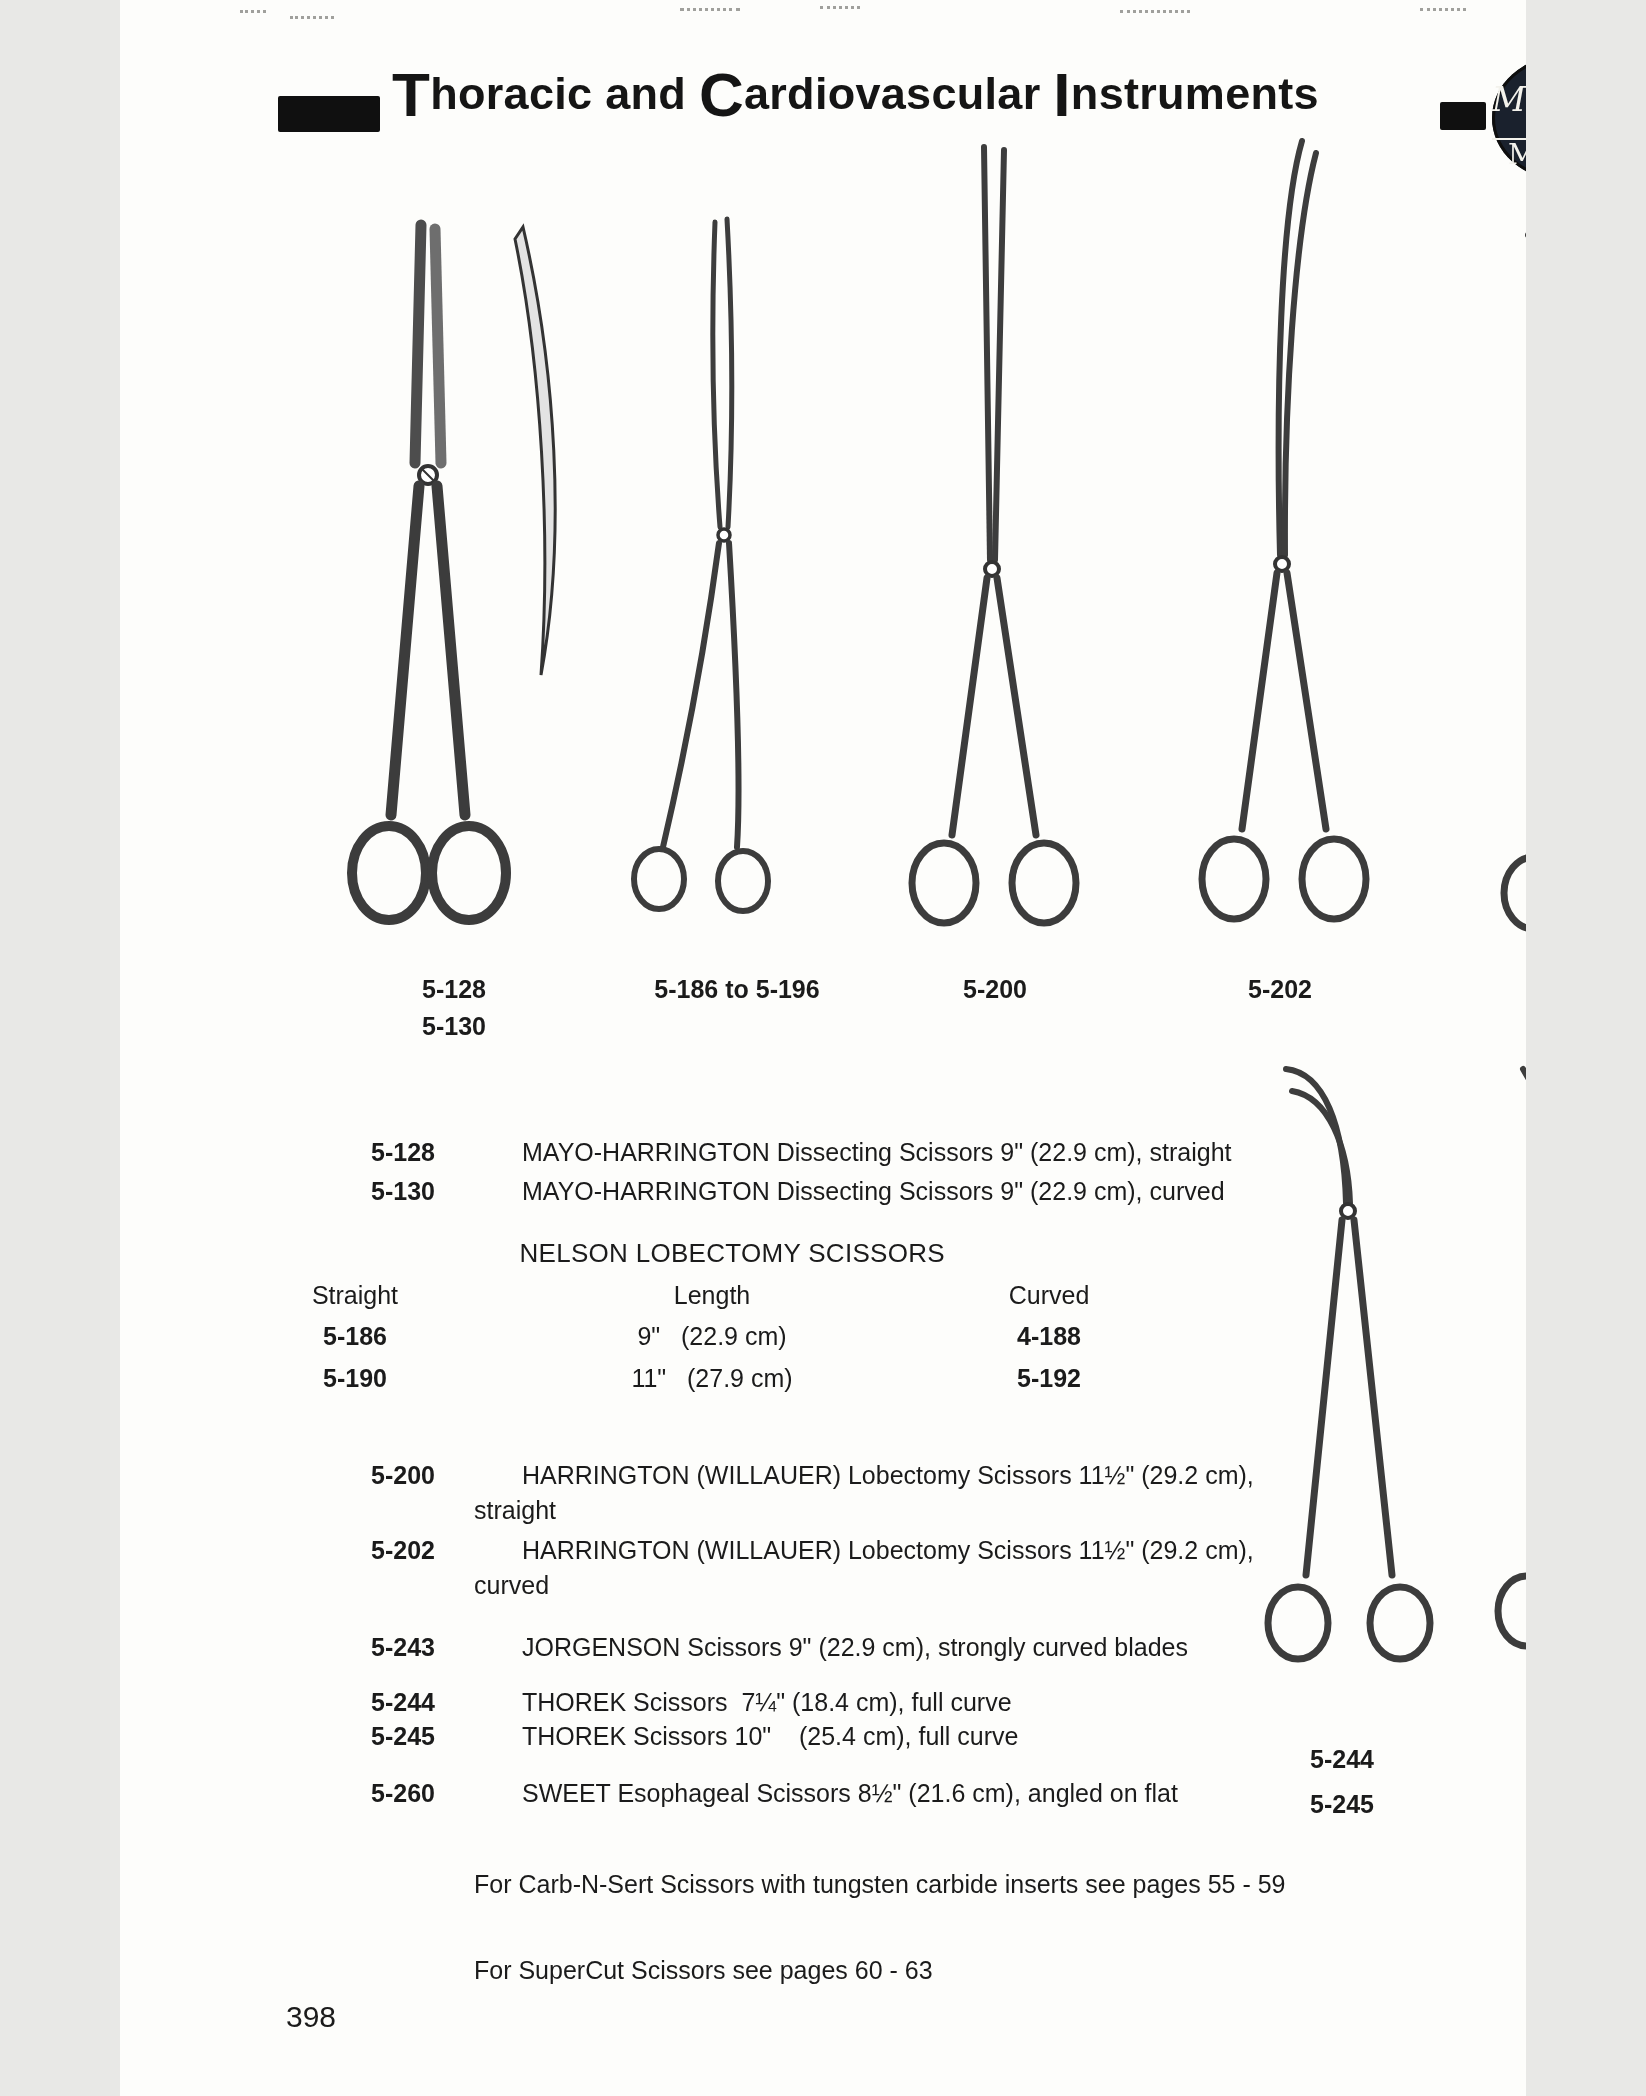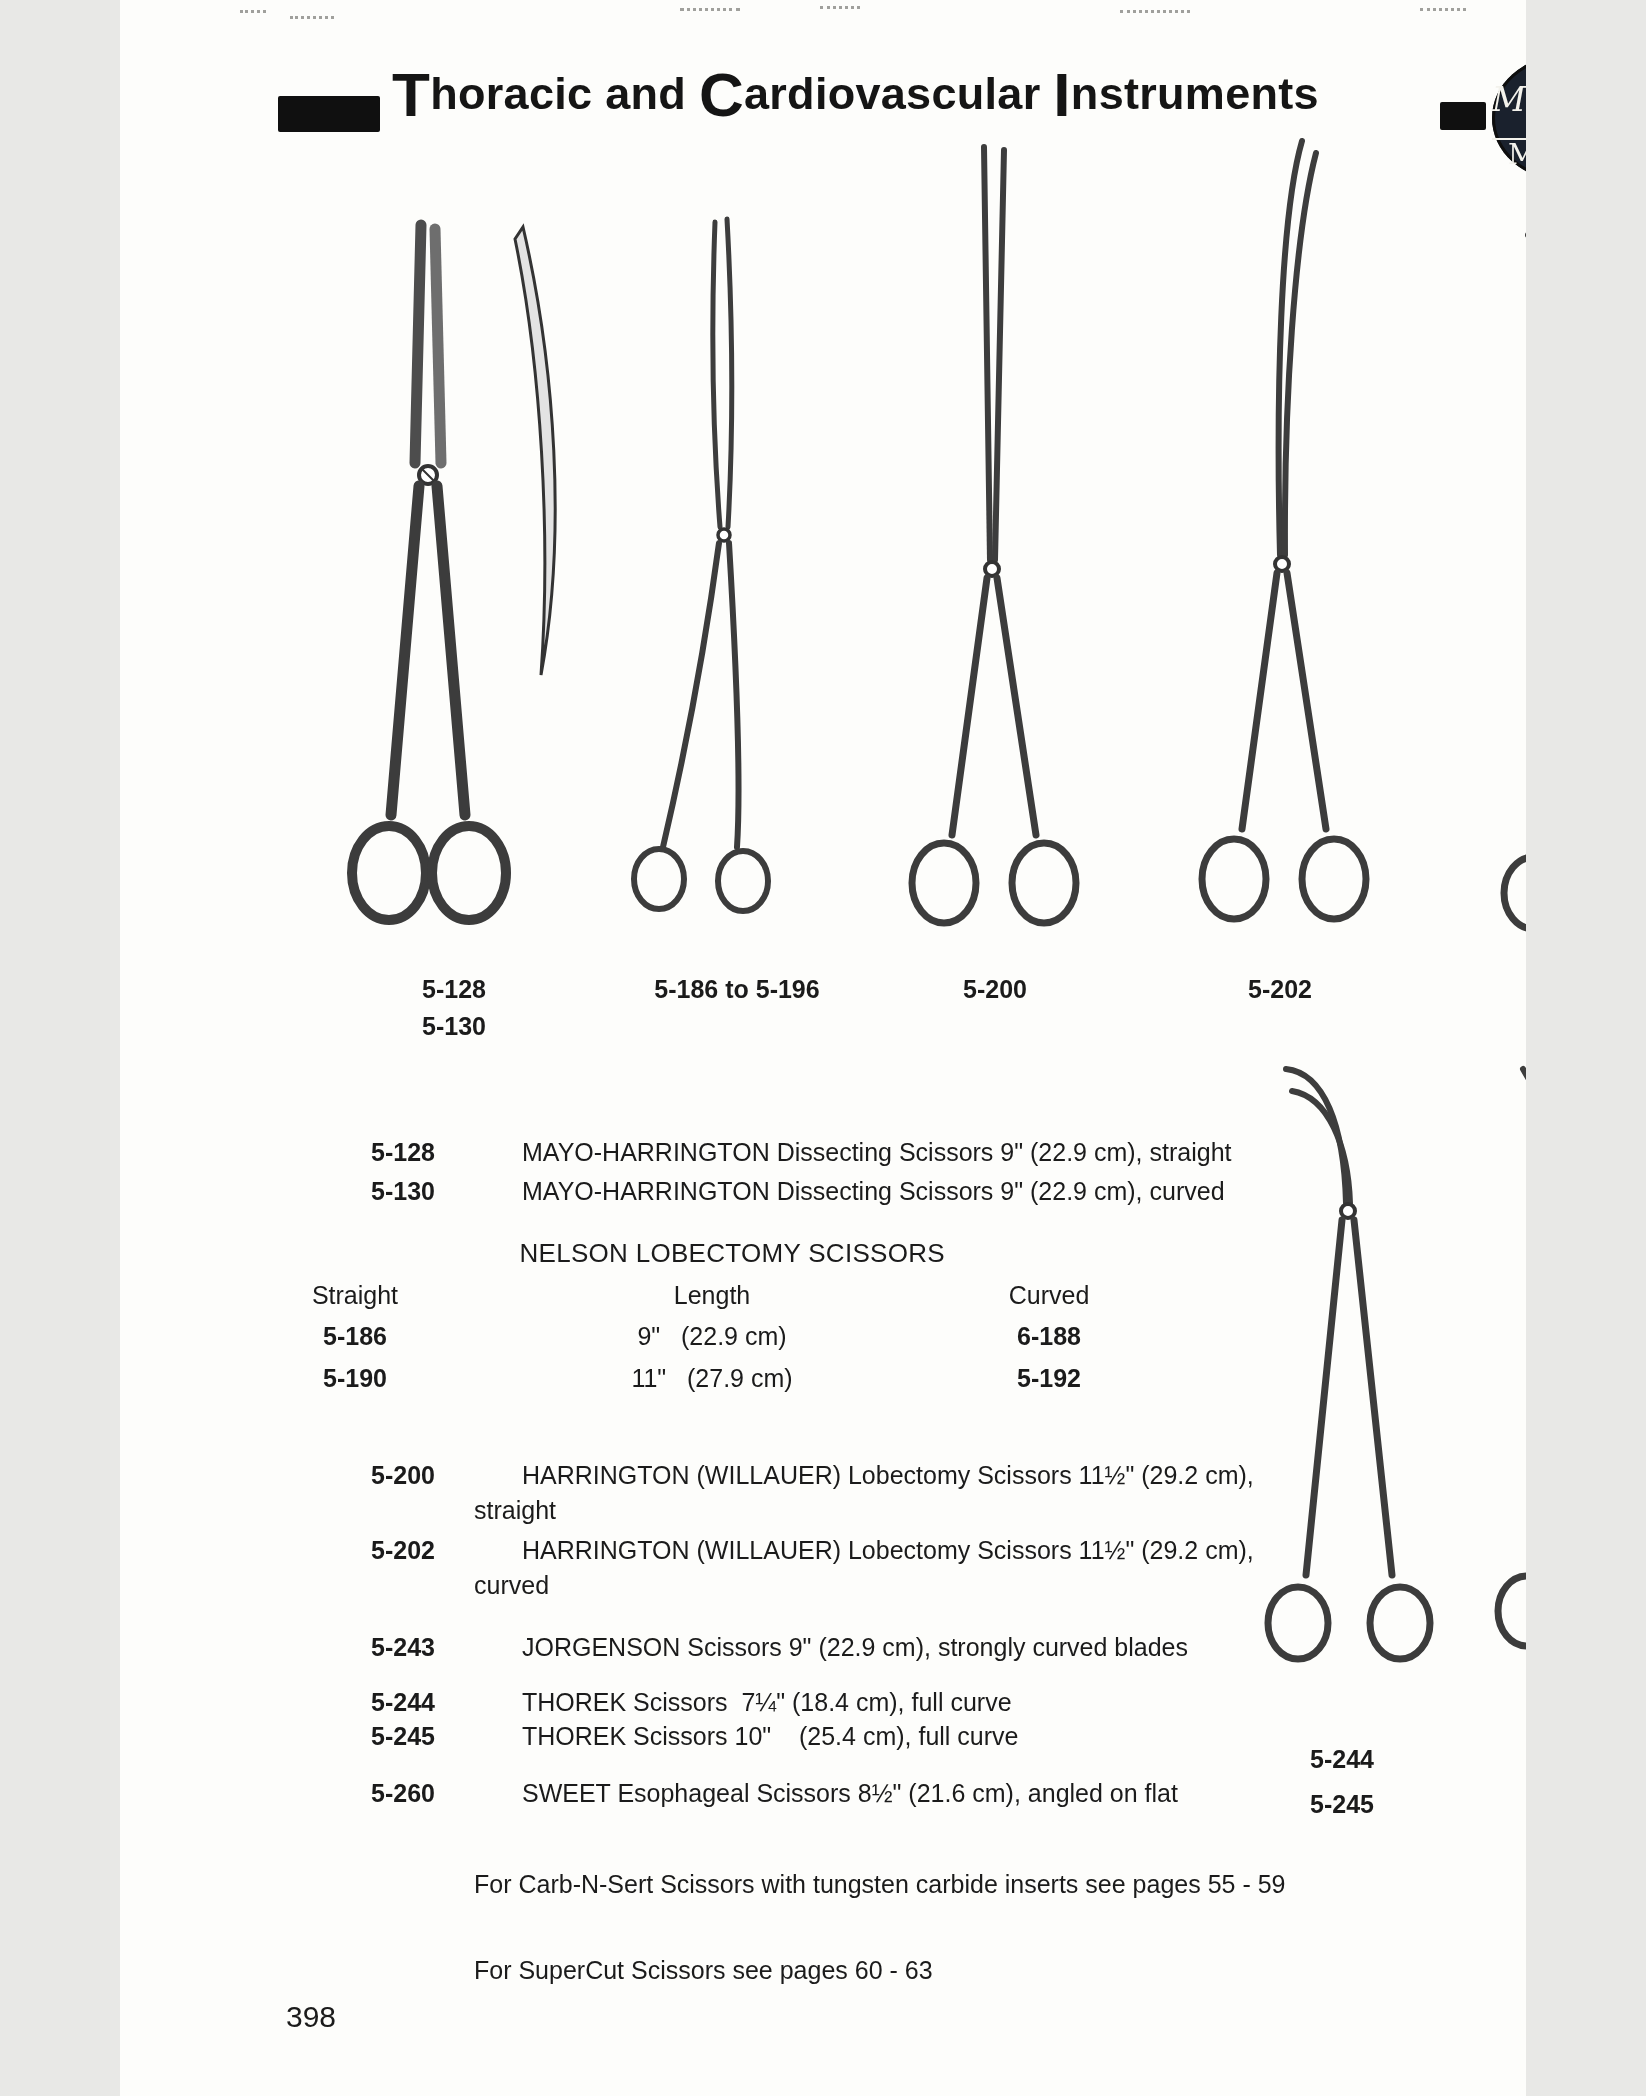--- a/index.html
+++ b/index.html
@@ -136,21 +136,21 @@
 
   <div class="nel-title" style="top:1238px">NELSON LOBECTOMY SCISSORS</div>
   <div class="nel-row" style="top:1281px">
     <span class="c1">Straight</span>
     <span class="c2">Length</span>
     <span class="c3">Curved</span>
   </div>
   <div class="nel-row codes" style="top:1322px">
     <span class="c1">5-186</span>
     <span class="c2">9"   (22.9 cm)</span>
-    <span class="c3">6-188</span>
+    <span class="c3">4-188</span>
   </div>
   <div class="nel-row codes" style="top:1364px">
     <span class="c1">5-190</span>
     <span class="c2">11"   (27.9 cm)</span>
     <span class="c3">5-192</span>
   </div>
 
   <div class="entry" style="top:1461px"><span class="code">5-200</span><span class="desc">HARRINGTON (WILLAUER) Lobectomy Scissors 11½" (29.2 cm),</span></div>
   <div class="entry2" style="top:1496px">straight</div>
 

